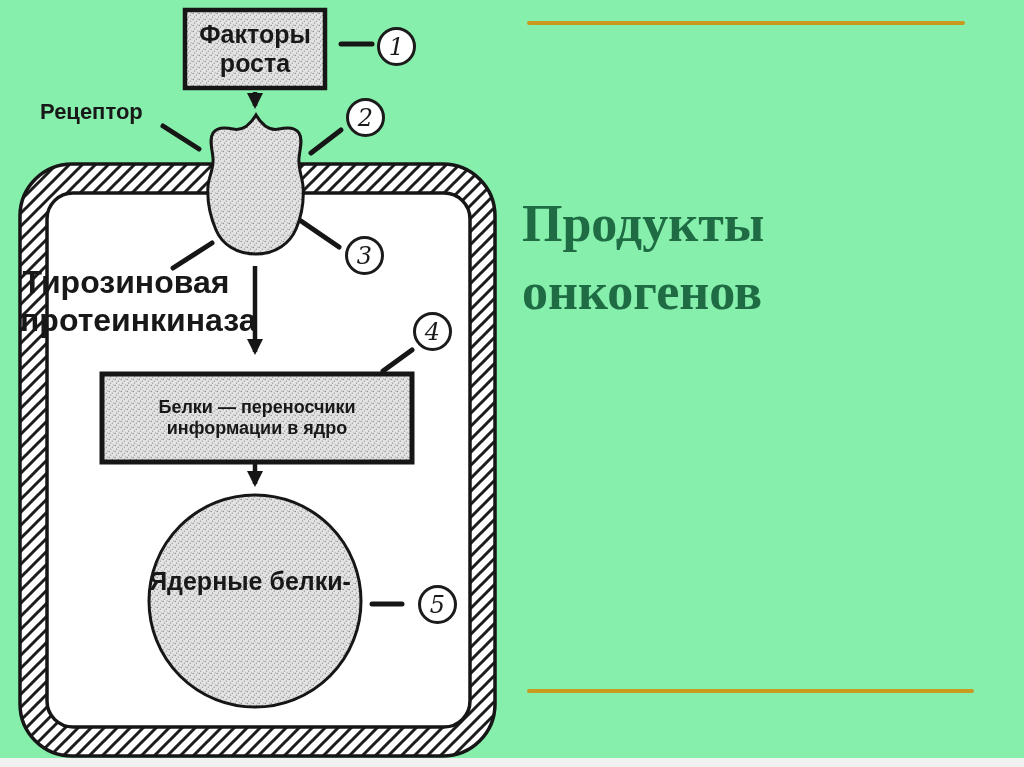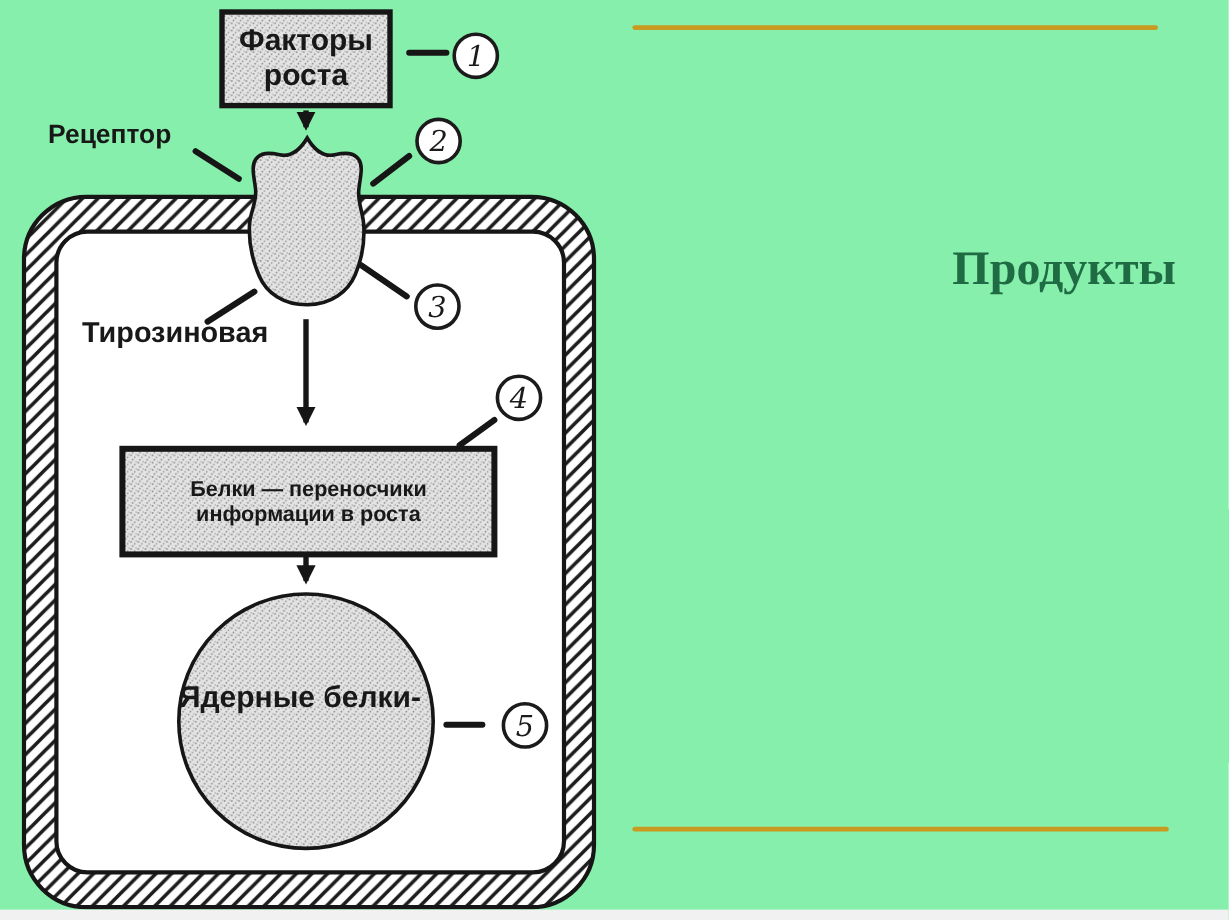--- a/index.html
+++ b/index.html
@@ -11,22 +11,22 @@
   .diagram svg{position:absolute;left:0;top:0;}
   .lbl{position:absolute;color:#181818;font-weight:bold;line-height:1.18;}
   .lbl.center{text-align:center;}
   .boxtext{display:flex;flex-direction:column;align-items:center;justify-content:center;}
   .marker{
     position:absolute;width:33px;height:33px;border:3px solid #1b1b1b;border-radius:50%;
     background:#ffffff;display:flex;align-items:center;justify-content:center;
     font-family:"DejaVu Serif",serif;font-style:italic;font-size:24px;color:#1b1b1b;
   }
   .title-block{
-    position:absolute;left:500px;top:190px;width:480px;text-align:right;
-    font-family:"Liberation Serif",serif;font-weight:bold;font-size:40px;line-height:68px;
+    position:absolute;left:522px;top:190px;width:480px;text-align:left;
+    font-family:"Liberation Serif",serif;font-weight:bold;font-size:52px;line-height:68px;
   }
   .rule{position:absolute;height:4px;border-radius:2px;}
   .rule-top{left:527px;top:21px;width:438px;}
   .rule-bottom{left:527px;top:689px;width:447px;}
   .bottom-strip{position:absolute;left:0;top:758px;width:1024px;height:9px;background:#f1f1f1;}
 </style>
 </head>
 <body>
 
 <div class="slide">
@@ -85,42 +85,44 @@
       </g>
     </svg>
 
     <div class="lbl boxtext center" style="left:185px;top:10px;width:140px;height:78px;font-size:25px;">
       <div>Факторы</div>
       <div>роста</div>
     </div>
 
     <div class="lbl" style="left:40px;top:99px;font-size:22px;">Рецептор</div>
 
-    <div class="lbl center" style="left:40px;top:264px;width:212px;font-size:24px;">
+    <div class="lbl center" style="left:20px;top:264px;width:212px;font-size:32px;">
       <div>Тирозиновая</div>
+      <div>протеинкиназа</div>
     </div>
 
     <div class="lbl boxtext center" style="left:102px;top:374px;width:310px;height:88px;font-size:18px;">
       <div>Белки — переносчики</div>
-      <div>информации в роста</div>
+      <div>информации в ядро</div>
     </div>
 
     <div class="lbl center" style="left:148px;top:567px;width:204px;font-size:25px;">
       <div>Ядерные белки-</div>
     </div>
 
     <div class="marker" style="left:377px;top:27px;">1</div>
     <div class="marker" style="left:346px;top:98px;">2</div>
     <div class="marker" style="left:345px;top:236px;">3</div>
     <div class="marker" style="left:413px;top:312px;">4</div>
     <div class="marker" style="left:418px;top:585px;">5</div>
   </div>
 
   <div class="rule rule-top" style="background: rgb(200, 155, 32);"></div>
 
   <div class="title-block" style="color: rgb(31, 107, 67);">
     <div>Продукты</div>
+    <div>онкогенов</div>
   </div>
 
   <div class="rule rule-bottom" style="background: rgb(200, 155, 32);"></div>
 
   <div class="bottom-strip"></div>
 </div>
 
 </body></html>

